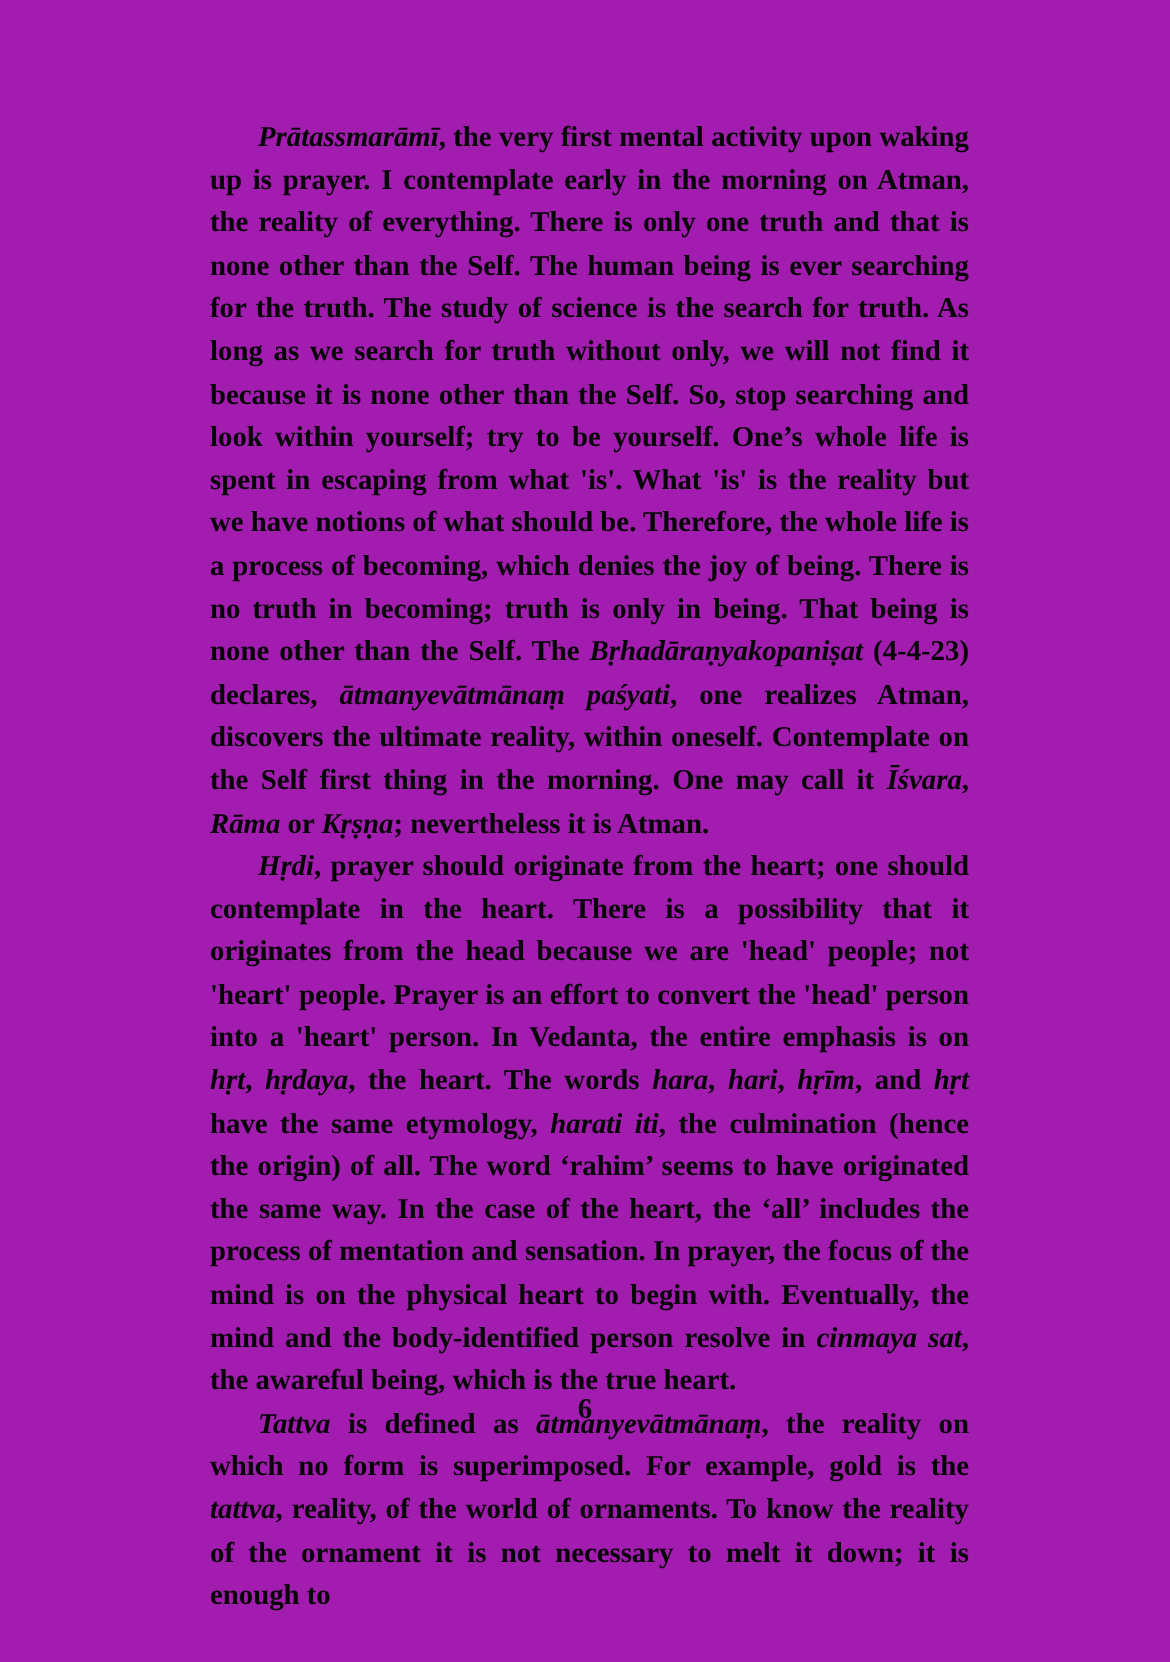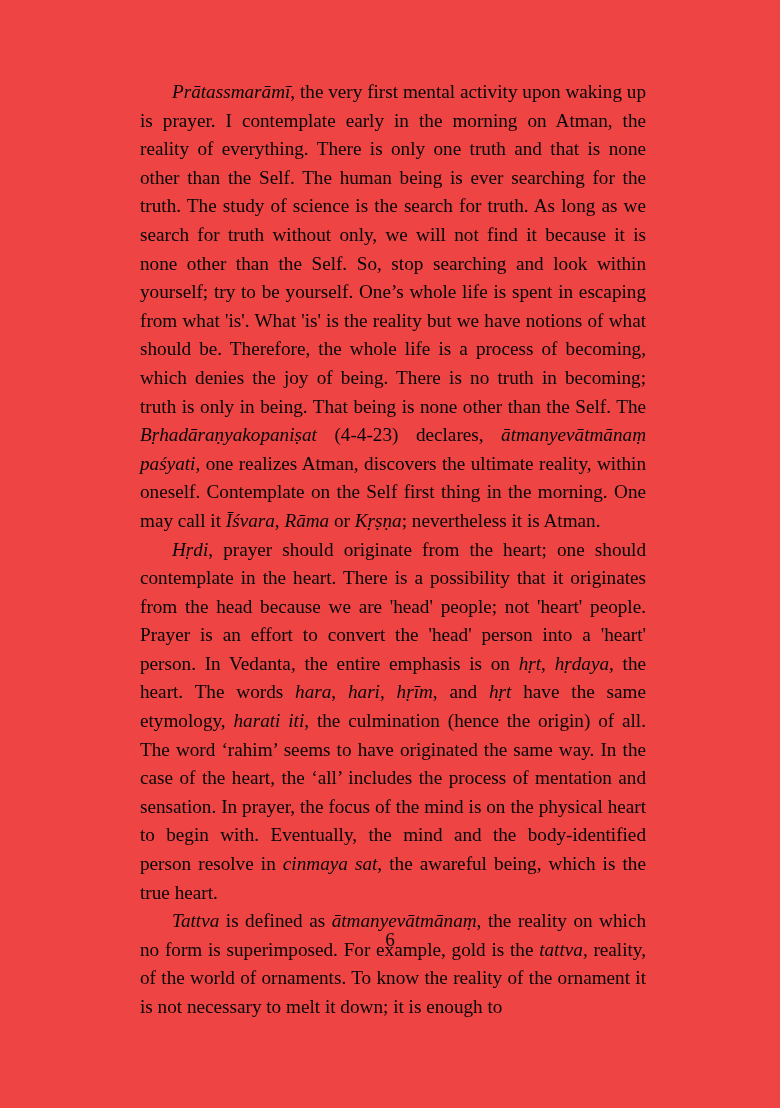--- a/index.html
+++ b/index.html
@@ -14,21 +14,22 @@
     font-family: "Liberation Serif", "DejaVu Serif", serif;
     color: #000000;
     overflow: hidden;
   }
   .page {
     position: absolute;
     left: 0;
     top: 0;
     width: 780px;
     height: 1108px;
-    background: #ef4444;
+    background: #a21caf;
+    font-weight: bold;
   }
   .text-block {
     position: absolute;
     left: 140px;
     top: 78px;
     width: 506px;
   }
   p.para {
     margin: 0 0 0 0;
     text-indent: 32px;

